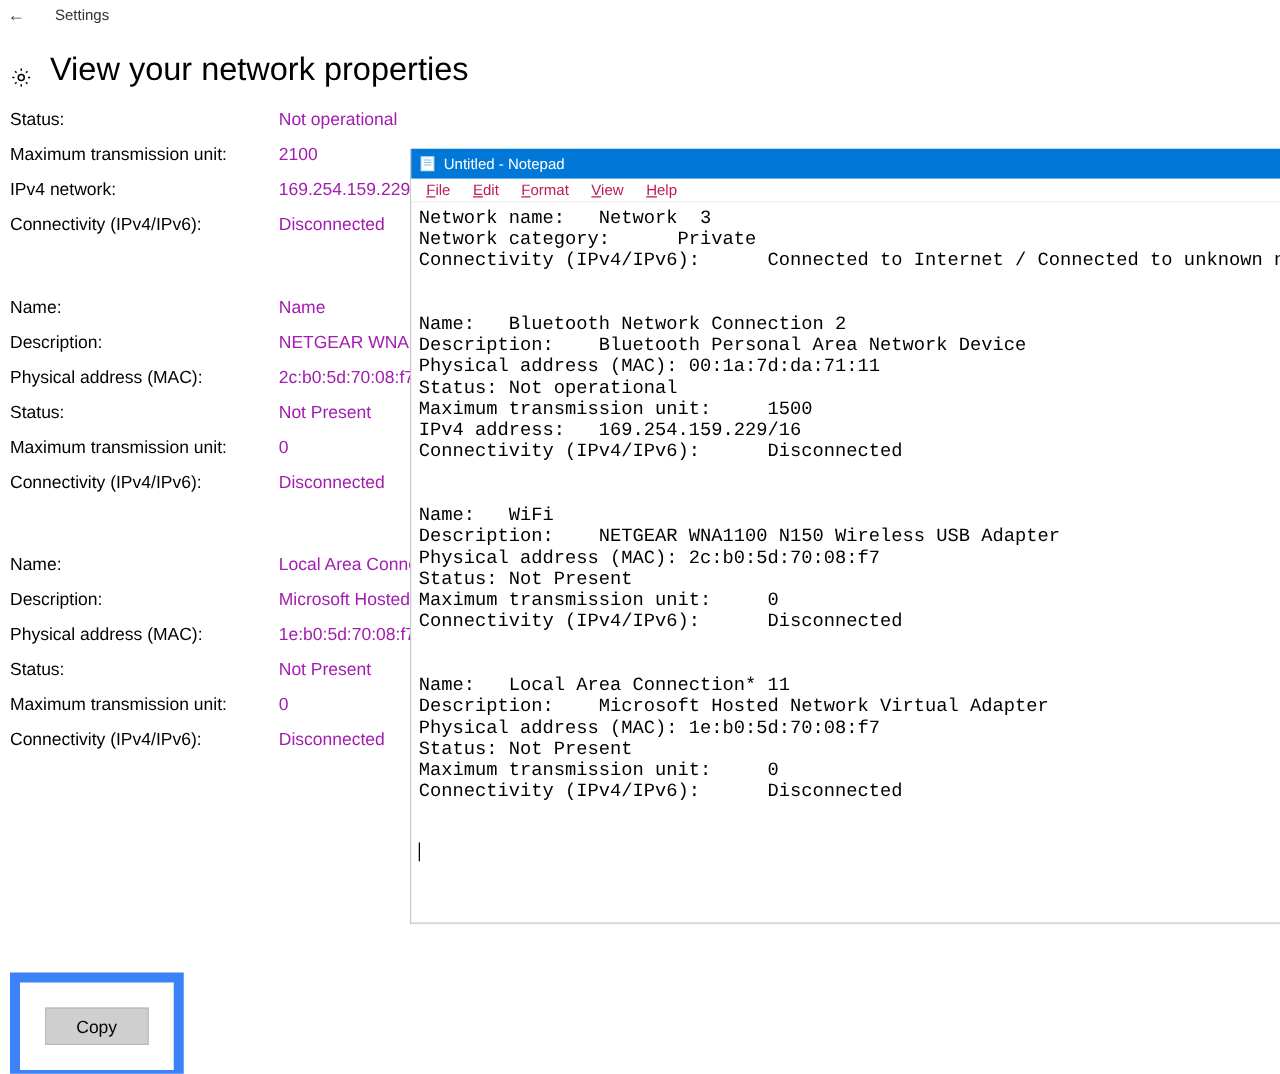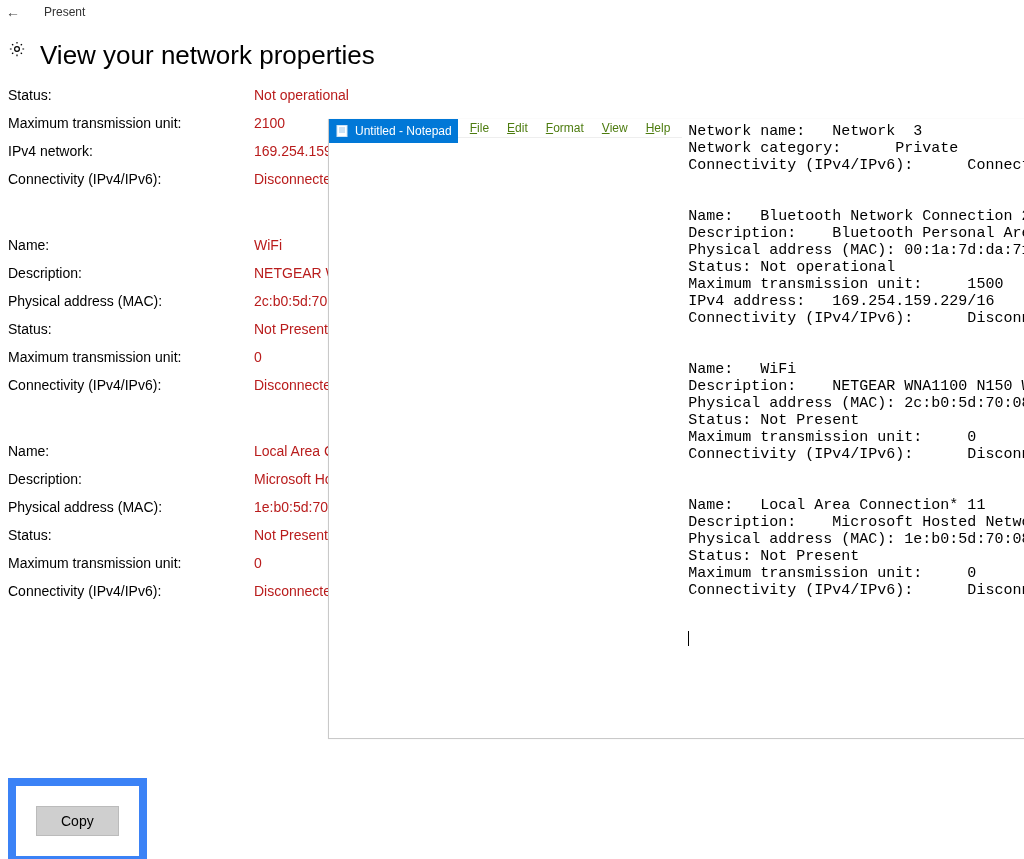--- a/index.html
+++ b/index.html
@@ -20,21 +20,21 @@
     gap: 24px;
     padding: 4px 6px;
     font-size: 12px;
     color: #222;
   }
   .settings-header .back { font-size: 14px; color: #444; cursor: pointer; }
   .settings-header .title { color: #333; }
 
   .page-title-row {
     display: flex;
-    align-items: flex-start;
+    align-items: flex-end;
     gap: 14px;
     padding: 16px 8px 10px 8px;
   }
   .page-title-row .gear {
     display: inline-block;
     width: 18px; height: 18px;
   }
   .page-title {
     font-size: 26px;
     font-weight: 400;
@@ -42,29 +42,28 @@
   }
 
   .props {
     padding: 0 8px;
   }
   .prop-row {
     display: flex;
     align-items: baseline;
     padding: 6px 0;
     font-size: 14px;
-    gap: 31px;
   }
   .prop-label {
     width: 215px;
     flex: 0 0 215px;
     color: #000;
   }
   .prop-value {
-    color: #b91c1c;
+    color: #a21caf;
   }
   .section-gap { height: 38px; }
 
   .copy-area {
     position: absolute;
     left: 8px;
     top: 778px;
   }
   .copy-highlight {
     border: 8px solid #3b82f6;
@@ -84,21 +83,21 @@
     position: absolute;
     left: 328px;
     top: 119px;
     width: 696px;
     height: 620px;
     background: #fff;
     border-left: 1px solid #c9c9c9;
     border-bottom: 1px solid #c9c9c9;
     box-shadow: 0 0 1px rgba(0,0,0,0.1);
     display: flex;
-    flex-direction: row;
+    flex-direction: column;
   }
   .np-titlebar {
     background: #0178d7;
     color: #fff;
     height: 24px;
     display: flex;
     align-items: center;
     padding: 0 6px;
     font-size: 12px;
     gap: 6px;
@@ -107,21 +106,21 @@
     width: 14px; height: 14px;
     display: inline-flex; align-items: center; justify-content: center;
   }
   .np-menubar {
     height: 19px;
     display: flex;
     align-items: center;
     gap: 2px;
     padding: 0 4px;
     font-size: 12px;
-    color: #4d7c0f;
+    color: #be185d;
     background: #fff;
     border-bottom: 1px solid #eee;
   }
   .np-menubar .menu-item {
     padding: 1px 8px;
     cursor: pointer;
   }
   .np-menubar .menu-item .ul { text-decoration: underline; }
   .np-text {
     flex: 1;
@@ -140,21 +139,21 @@
     height: 15px;
     background: #000;
     vertical-align: bottom;
   }
 </style>
 </head>
 <body>
 
 <div class="settings-header">
   <span class="back">←</span>
-  <span class="title">Present</span>
+  <span class="title">Settings</span>
 </div>
 
 <div class="page-title-row">
   <span class="gear">
     <svg viewBox="0 0 24 24" width="18" height="18" fill="none" stroke="#000" stroke-width="1.6">
       <circle cx="12" cy="12" r="3.2"></circle>
       <path d="M12 2.5v2.3M12 19.2v2.3M21.5 12h-2.3M4.8 12H2.5M18.6 5.4l-1.6 1.6M7 17l-1.6 1.6M18.6 18.6 17 17M7 7 5.4 5.4"></path>
     </svg>
   </span>
   <div class="page-title">View your network properties</div>
@@ -176,21 +175,21 @@
   </div>
   <div class="prop-row">
     <div class="prop-label">Connectivity (IPv4/IPv6):</div>
     <div class="prop-value">Disconnected</div>
   </div>
 
   <div class="section-gap"></div>
 
   <div class="prop-row">
     <div class="prop-label">Name:</div>
-    <div class="prop-value">WiFi</div>
+    <div class="prop-value">Name</div>
   </div>
   <div class="prop-row">
     <div class="prop-label">Description:</div>
     <div class="prop-value">NETGEAR WNA1100 N150 Wireless USB Adapter</div>
   </div>
   <div class="prop-row">
     <div class="prop-label">Physical address (MAC):</div>
     <div class="prop-value">2c:b0:5d:70:08:f7</div>
   </div>
   <div class="prop-row">

